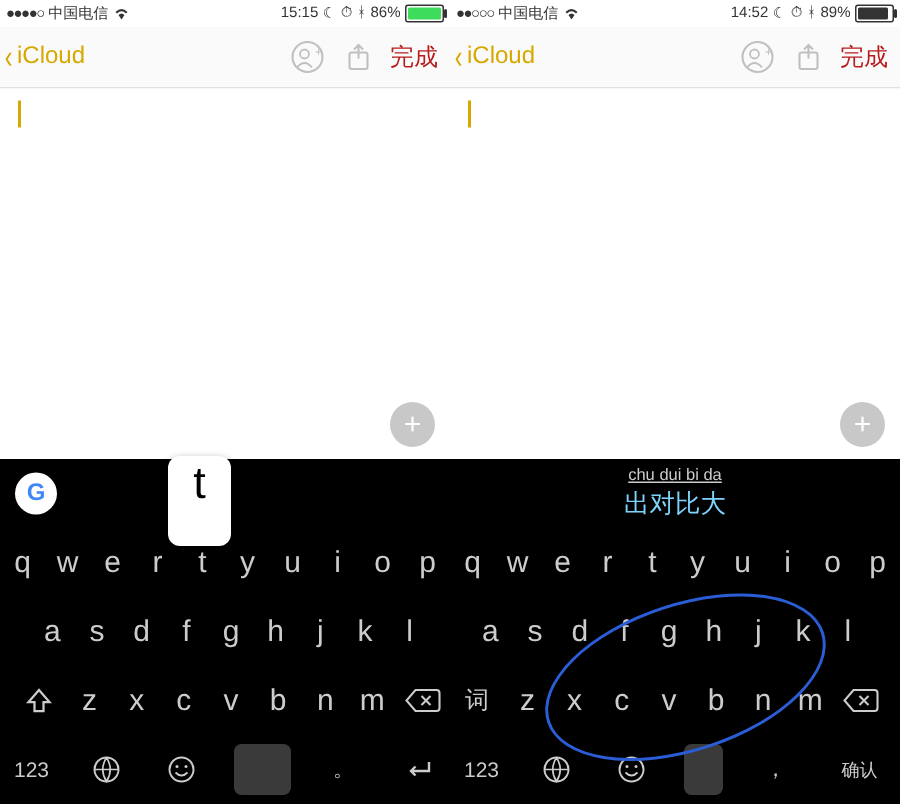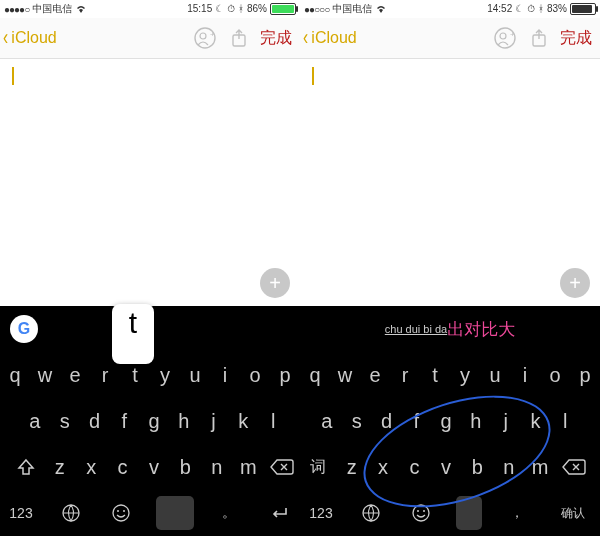--- a/index.html
+++ b/index.html
@@ -22,23 +22,23 @@
   .nav .done{color:#b91c1c;font-size:16px;margin-right:8px;font-family:Liberation Mono, monospace;}
   .content{flex:1;background:#fff;position:relative;}
   .cursor{position:absolute;left:12px;top:8px;width:2px;height:18px;background:#d6a800;}
   .addbtn{position:absolute;right:10px;bottom:8px;width:30px;height:30px;border-radius:50%;background:#c8c8c8;display:flex;align-items:center;justify-content:center;color:#fff;font-size:20px;line-height:1;}
   .kbwrap{height:230px;}
   .kb{position:absolute;left:0;bottom:0;width:600px;height:230px;background:#000;color:#aaa;}
   .kb .top{height:46px;display:flex;align-items:center;}
   .gbub{width:28px;height:28px;border-radius:50%;background:#fff;display:flex;align-items:center;justify-content:center;margin:0 10px;}
   .gbub span{font-weight:700;font-family:Arial;}
   .popup{position:absolute;left:112px;top:-2px;width:42px;height:58px;background:#fff;border-radius:8px;color:#000;display:flex;align-items:flex-start;justify-content:center;font-size:30px;padding-top:2px;box-shadow:0 2px 6px rgba(0,0,0,0.4);}
-  .cand{position:absolute;left:300px;top:0;width:300px;height:46px;display:flex;align-items:center;justify-content:center;}
+  .cand{position:absolute;left:300px;top:0;width:300px;height:46px;display:flex;flex-direction:column;align-items:center;justify-content:center;}
   .cand .py{font-size:11px;color:#ccc;text-decoration:underline;}
-  .cand .han{font-size:17px;color:#ec4899;margin-top:1px;}
+  .cand .han{font-size:17px;color:#7dd3fc;margin-top:1px;}
   .rows{position:relative;}
   .krow{display:flex;height:46px;align-items:center;}
   .key{flex:1;text-align:center;font-size:20px;color:#ccc;}
   .krow.r2, .krow.r3{padding:0 8px;}
   .shift, .del{width:36px;height:34px;display:flex;align-items:center;justify-content:center;color:#ccc;}
   .botrow{display:flex;height:46px;align-items:center;padding:0 6px;gap:20px;}
   .smallkey{min-width:30px;height:36px;display:flex;align-items:center;justify-content:center;color:#ccc;font-size:14px;}
   .space{flex:1;height:34px;background:#3a3a3a;border-radius:5px;}
   .confirm{color:#ccc;font-size:12px;padding:0 6px;}
   .ellipse{position:absolute;left:360px;top:50px;width:190px;height:95px;border:2px solid #2a5dd6;border-radius:50%;transform:rotate(-18deg);pointer-events:none;}
@@ -109,21 +109,21 @@
           <svg width="12" height="10" viewBox="0 0 12 10">
               <path d="M6 9 L4 6 Q6 4 8 6 Z M2 4 Q6 0 10 4 L9 5 Q6 2 3 5 Z" fill="#333"></path>
             </svg>
         </span>
       </div>
       <div class="right">
         <span>14:52</span>
         <span>☾</span>
         <span>⏱</span>
         <span>ᚼ</span>
-        <span>83%</span>
+        <span>89%</span>
         <span class="batt black">
             <span class="fill" style="width:20px"></span>
           </span>
       </div>
     </div>
     <div class="nav">
       <div class="back">
         <span class="chev">‹</span>
         <span>iCloud</span>
       </div>

